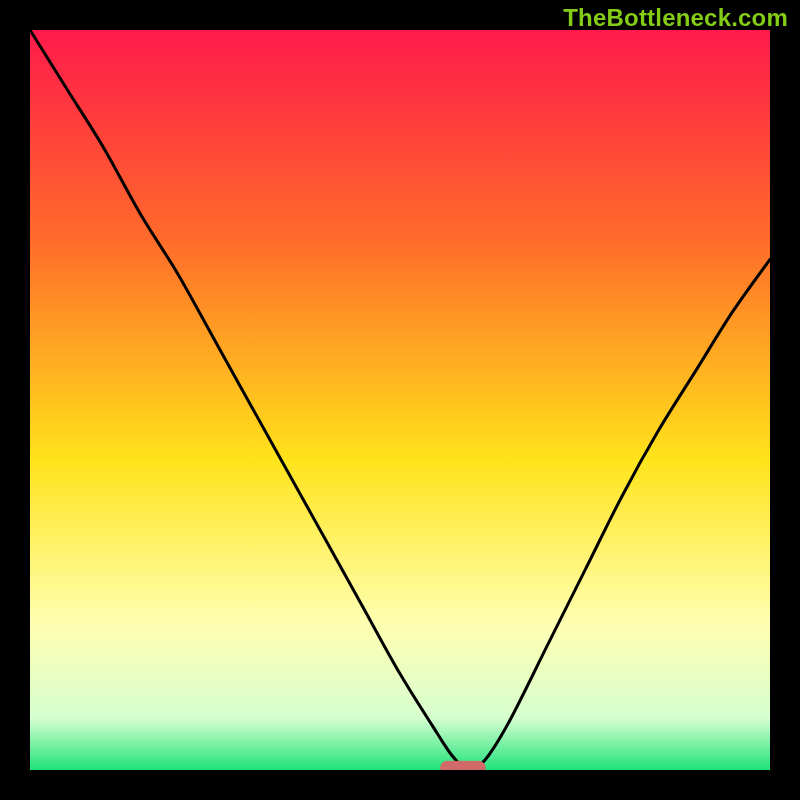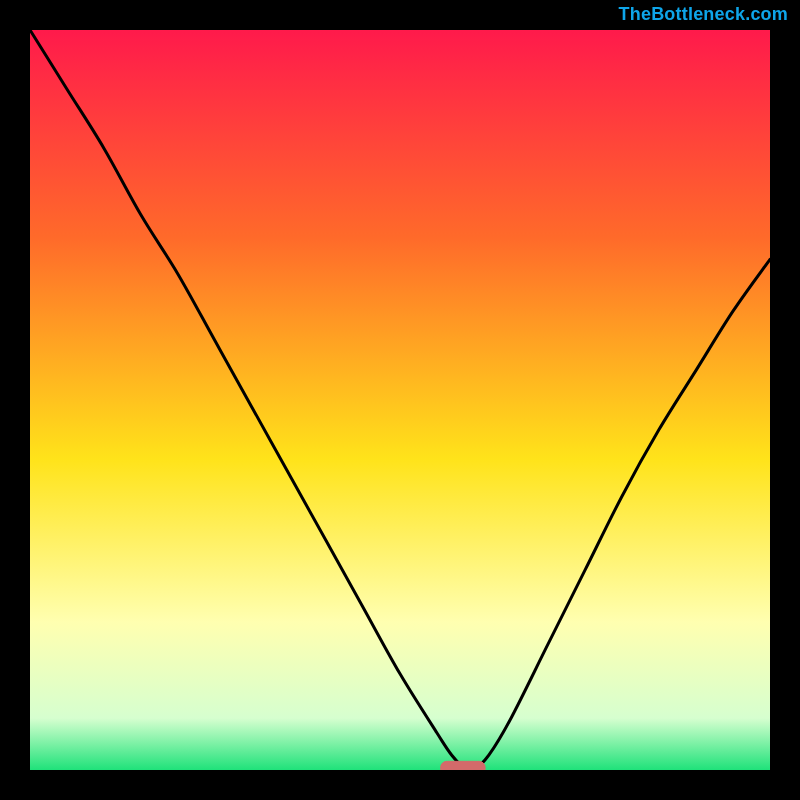--- a/index.html
+++ b/index.html
@@ -13,23 +13,23 @@
     position: relative;
     width: 800px;
     height: 800px;
     background: #000;
   }
   .watermark {
     position: absolute;
     top: 4px;
     right: 12px;
     font-family: Arial, Helvetica, sans-serif;
-    font-size: 18px;
+    font-size: 24px;
     font-weight: 600;
-    color: #0ea5e9;
+    color: #84cc16;
     letter-spacing: 0.2px;
   }
   .plot {
     position: absolute;
     left: 30px;
     top: 30px;
     width: 740px;
     height: 740px;
     overflow: hidden;
   }

